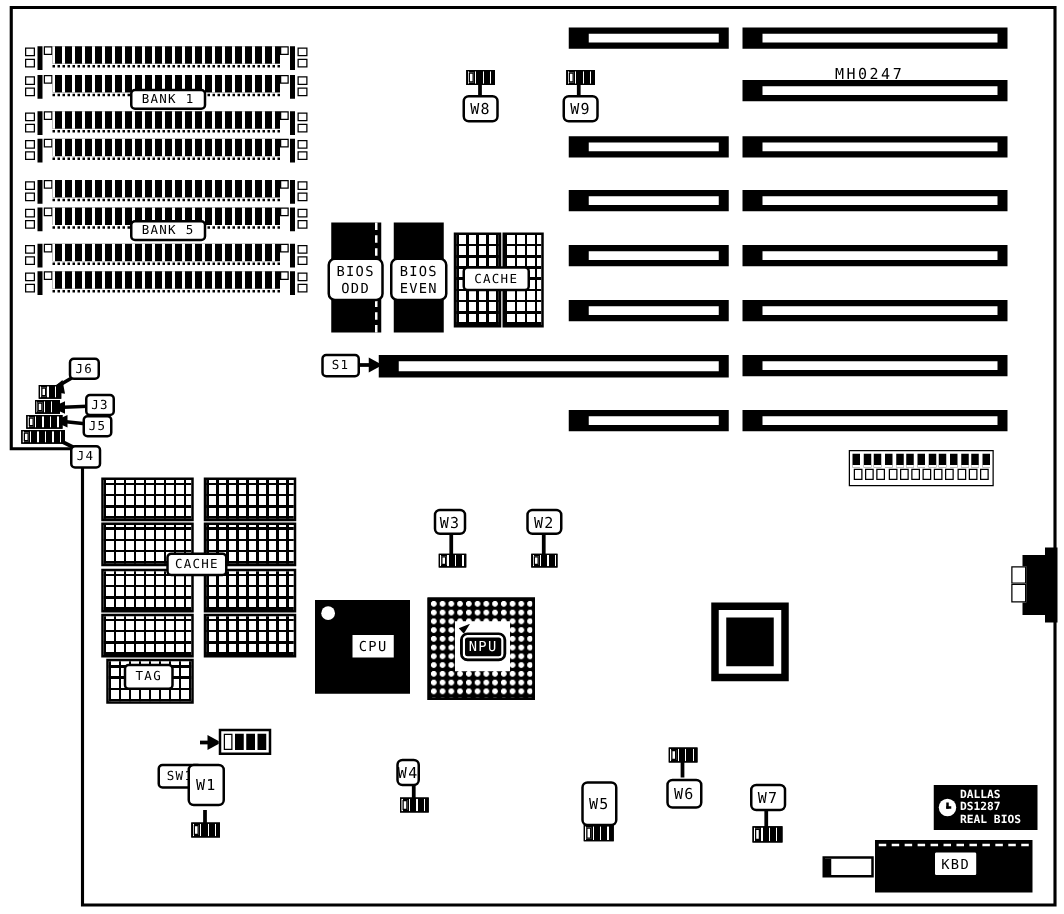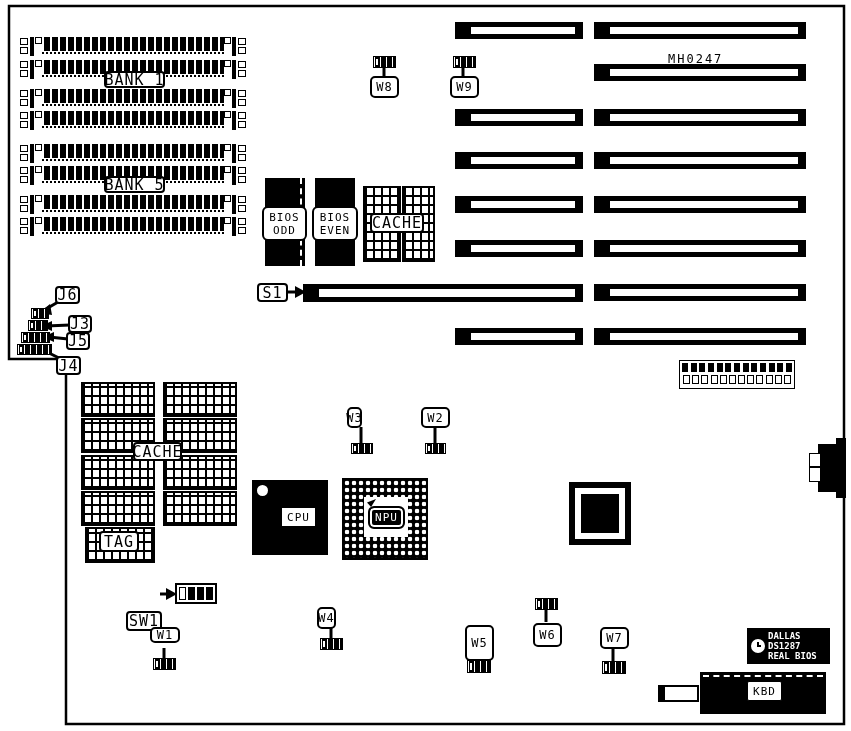--- a/index.html
+++ b/index.html
@@ -22,21 +22,21 @@
   .simm .dash{position:absolute;left:22px;right:22px;top:15px;border-top:2px dotted #000;}
 
   
   .slot{position:absolute;background:#000;}
   .slot i{position:absolute;left:16px;right:8px;top:5px;bottom:5px;background:#fff;}
 
   
   .lbl{position:absolute;background:#fff;border:2px solid #000;border-radius:5px;
        display:flex;align-items:center;justify-content:center;
        font-size:12px;letter-spacing:1px;z-index:6;box-sizing:border-box;white-space:pre;}
-  .lbl-sm{font-size:15px;border-radius:4px;}
+  .lbl-sm{font-size:10px;border-radius:4px;}
   .lbl2{flex-direction:column;font-size:11px;line-height:13px;letter-spacing:1px;border-radius:6px;}
   .lbl-sq{border-radius:2px;border-width:2px;font-size:11px;}
   .lbl-npu{background:#000;color:#fff;border:2px solid #000;box-shadow:inset 0 0 0 2px #fff;
        border-radius:6px;font-size:11px;}
 
   
   .jmp{position:absolute;background:#000;border:1px solid #000;z-index:4;
        background-image:repeating-linear-gradient(90deg,#fff 0 1px,rgba(0,0,0,0) 1px 6px);}
   .jmp::before{content:"";position:absolute;left:1px;top:1px;bottom:1px;width:4px;background:#fff;border:1px solid #000;box-sizing:border-box;}
 
@@ -310,21 +310,21 @@
 
 <div class="blackchip" style="left:252px;top:480px;width:76px;height:75px"></div>
 <div class="dot" style="left:257px;top:485px;width:11px;height:11px"></div>
 <div class="lbl lbl-sq" style="left:280px;top:506px;width:37px;height:22px">CPU</div>
 
 <div class="dotgrid" style="left:342px;top:478px;width:82px;height:78px"></div>
 <div class="abs" style="left:364px;top:497px;width:44px;height:40px;background:#fff;z-index:4"></div>
 <div class="abs" style="left:367px;top:499px;width:9px;height:8px;background:#000;clip-path:polygon(100% 0,0 45%,45% 100%);z-index:5"></div>
 <div class="lbl lbl-npu" style="left:368px;top:506px;width:37px;height:23px">NPU</div>
 
-<div class="lbl" style="left:347px;top:407px;width:15px;height:21px">W3</div>
+<div class="lbl" style="left:347px;top:407px;width:26px;height:21px">W3</div>
 <div class="lbl" style="left:421px;top:407px;width:29px;height:21px">W2</div>
 <div class="jmp" style="left:351px;top:443px;width:20px;height:9px"></div>
 <div class="jmp" style="left:425px;top:443px;width:19px;height:9px"></div>
 
 <div class="qfp" style="left:569px;top:482px;width:62px;height:63px">
     <div class="ring"></div>
     <div class="core"></div>
   </div>
 
 <div class="blackchip" style="left:836px;top:438px;width:10px;height:60px;z-index:4"></div>
@@ -365,21 +365,21 @@
 </div>
 
 <div class="lbl lbl-sm" style="left:126px;top:611px;width:36px;height:20px">SW1</div>
 <div class="dip" style="left:175px;top:583px;width:42px;height:21px">
     <b class="on"></b>
     <b></b>
     <b></b>
     <b></b>
   </div>
 
-<div class="lbl" style="left:150px;top:627px;width:30px;height:16px">W1</div>
+<div class="lbl" style="left:150px;top:611px;width:30px;height:34px">W1</div>
 <div class="jmp" style="left:153px;top:658px;width:21px;height:10px"></div>
 <div class="lbl" style="left:317px;top:607px;width:19px;height:22px">W4</div>
 <div class="jmp" style="left:320px;top:638px;width:21px;height:10px"></div>
 <div class="lbl" style="left:465px;top:625px;width:29px;height:36px">W5</div>
 <div class="jmp" style="left:467px;top:660px;width:22px;height:11px"></div>
 <div class="jmp" style="left:535px;top:598px;width:21px;height:10px"></div>
 <div class="lbl" style="left:533px;top:623px;width:29px;height:24px">W6</div>
 <div class="lbl" style="left:600px;top:627px;width:29px;height:22px">W7</div>
 <div class="jmp" style="left:602px;top:661px;width:22px;height:11px"></div>
 

